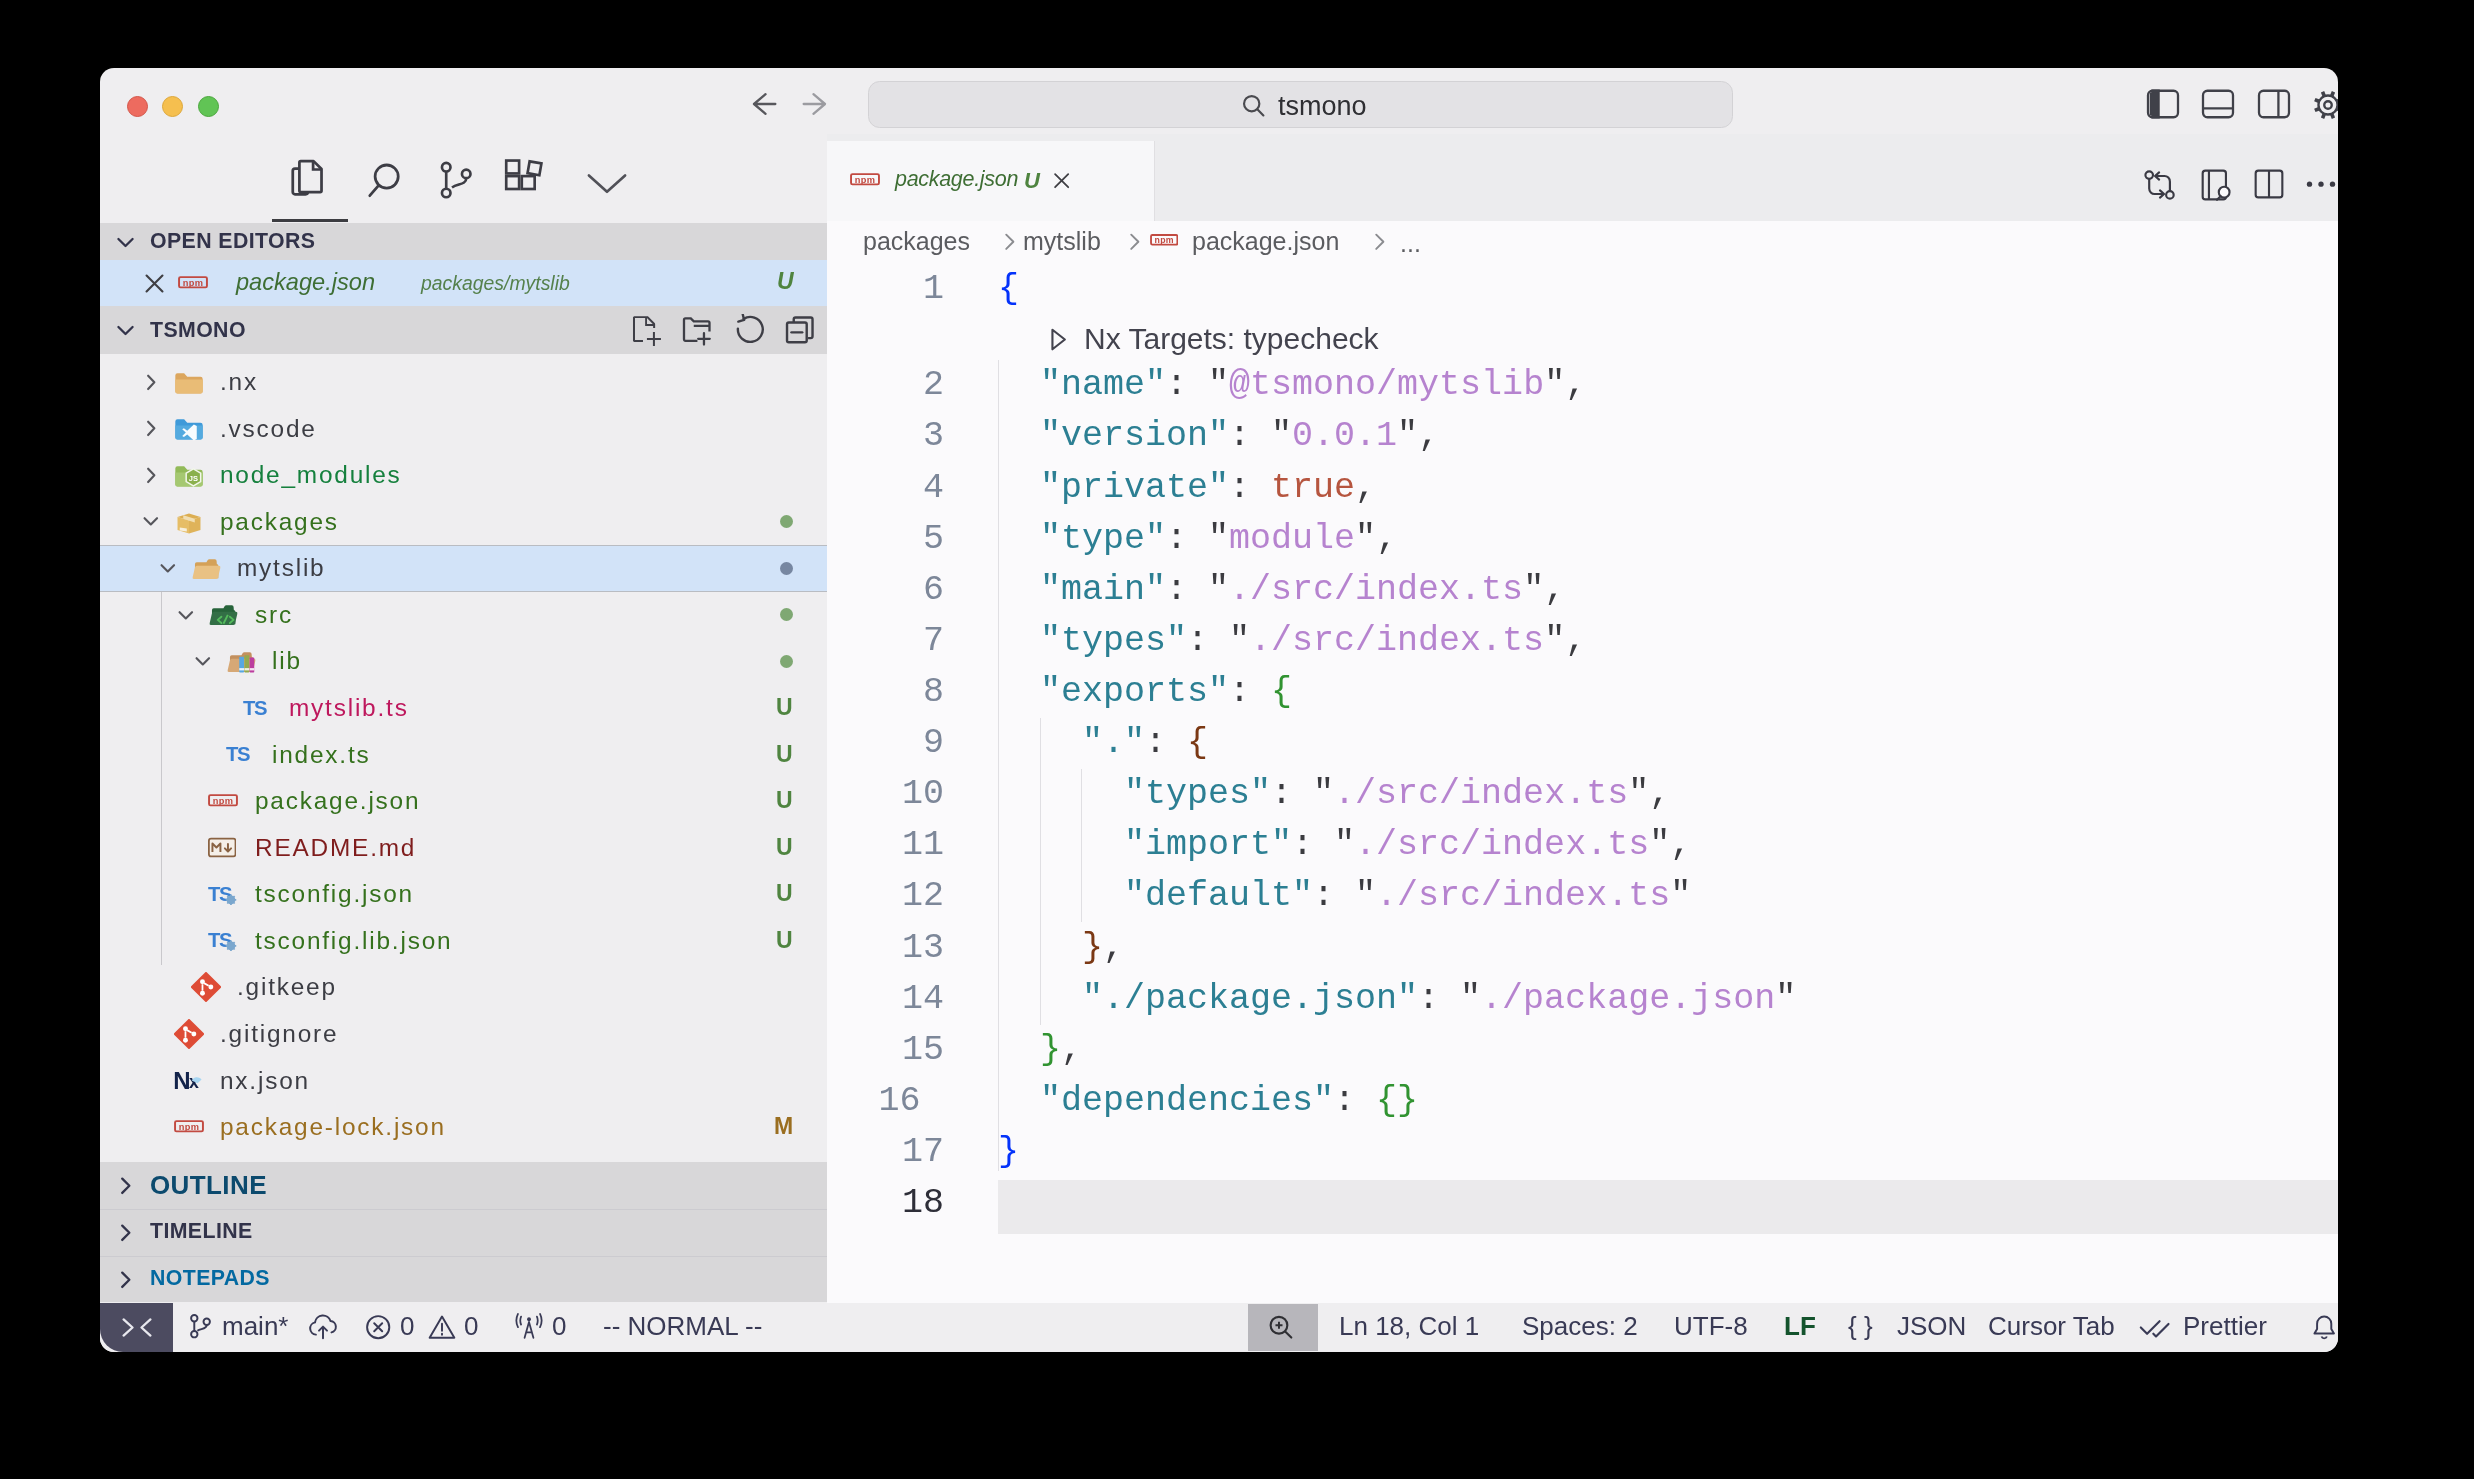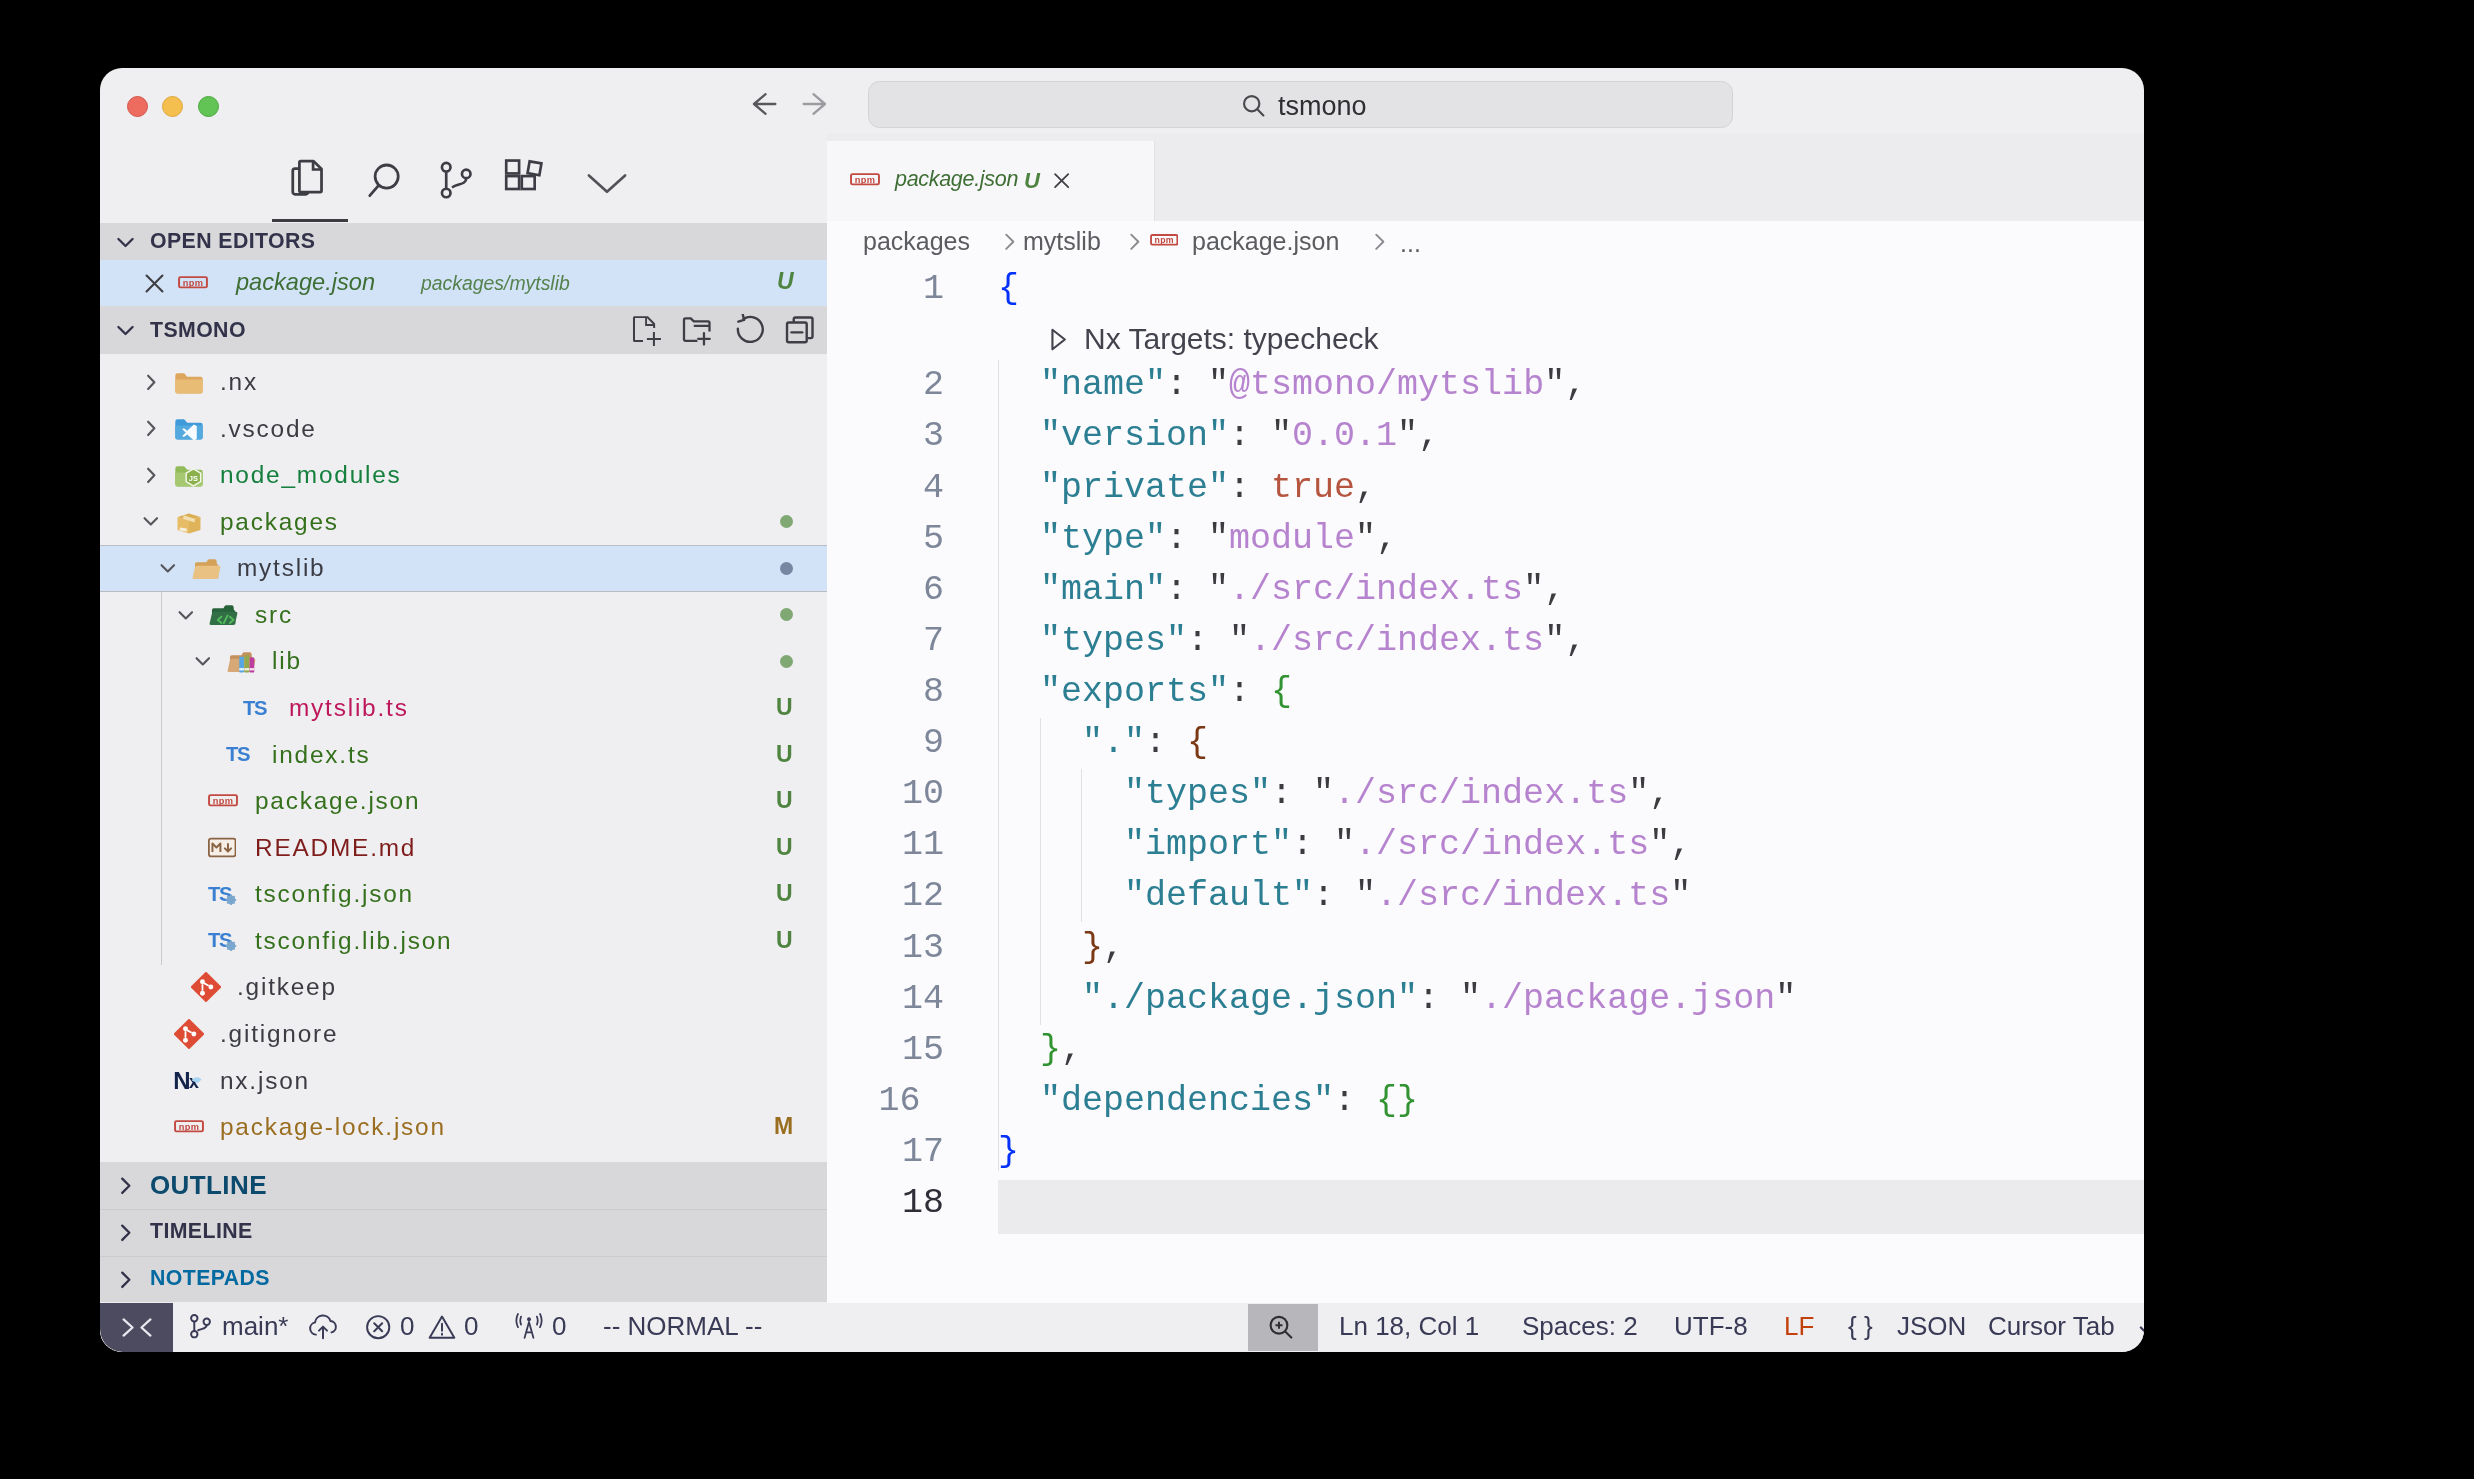--- a/index.html
+++ b/index.html
@@ -1,17 +1,17 @@
 <!DOCTYPE html>
 <html style="font-size:14.2px"><head><meta charset="utf-8"><style>
 * { margin:0; padding:0; box-sizing:border-box; }
 html,body { width:2475px; height:1479px; background:#000; overflow:hidden; }
 body { font-family:"Liberation Sans", sans-serif; }
-#win { position:absolute; left:100px; top:68px; width:2044px; height:1284px;
-  background:#efeef0; border-radius:22px; overflow:hidden; }
+#win { position:absolute; left:100px; top:68px; width:2238px; height:1284px;
+  background:#efeef0; border-radius:14px; overflow:hidden; }
 .abs { position:absolute; }
 .mono { font-family:"Liberation Mono", monospace; }
 </style></head><body>
 <div id="win">
 
 <div class="abs" style="left:27px;top:27.6px;width:21.3px;height:21.3px;border-radius:50%;background:#ed6b5f;border:0.9px solid #d35549"></div>
 <div class="abs" style="left:62px;top:27.6px;width:21.3px;height:21.3px;border-radius:50%;background:#f5bf4f;border:0.9px solid #dda73a"></div>
 <div class="abs" style="left:98px;top:27.6px;width:21.3px;height:21.3px;border-radius:50%;background:#61c455;border:0.9px solid #4aa73c"></div>
 <svg class="abs" style="left:646px;top:20.4px" width="32" height="32" viewBox="0 0 36 36" fill="none">
       <path d="M22 7 L9 18 L22 29 M9 18 H33" stroke="#57575c" stroke-width="2.6" stroke-linecap="round" stroke-linejoin="round"></path>
@@ -406,21 +406,21 @@
 <div class="abs" style="left:503px;top:1259px;transform:translateY(-50%);font-size:26px;color:#393a55;font-weight:normal;line-height:1.2;white-space:pre;">-- NORMAL --</div>
 <div class="abs" style="left:1148px;top:1236px;width:70px;height:47px;background:#b7b6bb;"></div>
 <svg class="abs" style="left:1164px;top:1244px" width="37" height="30" viewBox="0 0 42 34" fill="none">
       <circle cx="17" cy="15" r="9.5" stroke="#2f2f33" stroke-width="2.4"></circle>
       <path d="M24 22 L31 29" stroke="#2f2f33" stroke-width="2.4" stroke-linecap="round"></path>
       <path d="M13 15 H21 M17 11 V19" stroke="#2f2f33" stroke-width="2.2"></path>
     </svg>
 <div class="abs" style="left:1239px;top:1259px;transform:translateY(-50%);font-size:26px;color:#393a55;font-weight:normal;line-height:1.2;white-space:pre;">Ln 18, Col 1</div>
 <div class="abs" style="left:1422px;top:1259px;transform:translateY(-50%);font-size:26px;color:#393a55;font-weight:normal;line-height:1.2;white-space:pre;">Spaces: 2</div>
 <div class="abs" style="left:1574px;top:1259px;transform:translateY(-50%);font-size:26px;color:#393a55;font-weight:normal;line-height:1.2;white-space:pre;">UTF-8</div>
-<div class="abs" style="left:1684px;top:1259px;transform:translateY(-50%);font-size:26px;color:#c2410c;font-weight:normal;line-height:1.2;white-space:pre;">LF</div>
+<div class="abs" style="left:1684px;top:1259px;transform:translateY(-50%);font-size:26px;color:#14532d;font-weight:bold;line-height:1.2;white-space:pre;">LF</div>
 <div class="abs" style="left:1748px;top:1259px;transform:translateY(-50%);font-size:26px;color:#393a55;font-weight:normal;line-height:1.2;white-space:pre;">{ }</div>
 <div class="abs" style="left:1797px;top:1259px;transform:translateY(-50%);font-size:26px;color:#393a55;font-weight:normal;line-height:1.2;white-space:pre;">JSON</div>
 <div class="abs" style="left:1888px;top:1259px;transform:translateY(-50%);font-size:26px;color:#393a55;font-weight:normal;line-height:1.2;white-space:pre;">Cursor Tab</div>
 <svg class="abs" style="left:2038px;top:1247px" width="36" height="25" viewBox="0 0 40 28" fill="none">
       <path d="M3 14 l7 7 L24 7 M17 21 l3 3 L34 10" stroke="#393a55" stroke-width="2.4" fill="none" stroke-linecap="round" stroke-linejoin="round"></path>
     </svg>
 <div class="abs" style="left:2083px;top:1259px;transform:translateY(-50%);font-size:26px;color:#393a55;font-weight:normal;line-height:1.2;white-space:pre;">Prettier</div>
 <svg class="abs" style="left:2210px;top:1245px" width="28.4" height="28.4" viewBox="0 0 32 32" fill="none">
       <path d="M16 4 a8 8 0 0 1 8 8 v6 l3 5 H5 l3 -5 v-6 a8 8 0 0 1 8 -8 z" stroke="#393a55" stroke-width="2.2" fill="none" stroke-linejoin="round"></path>
       <path d="M13 26.5 a3.2 3.2 0 0 0 6 0" stroke="#393a55" stroke-width="2.2" fill="none"></path>

